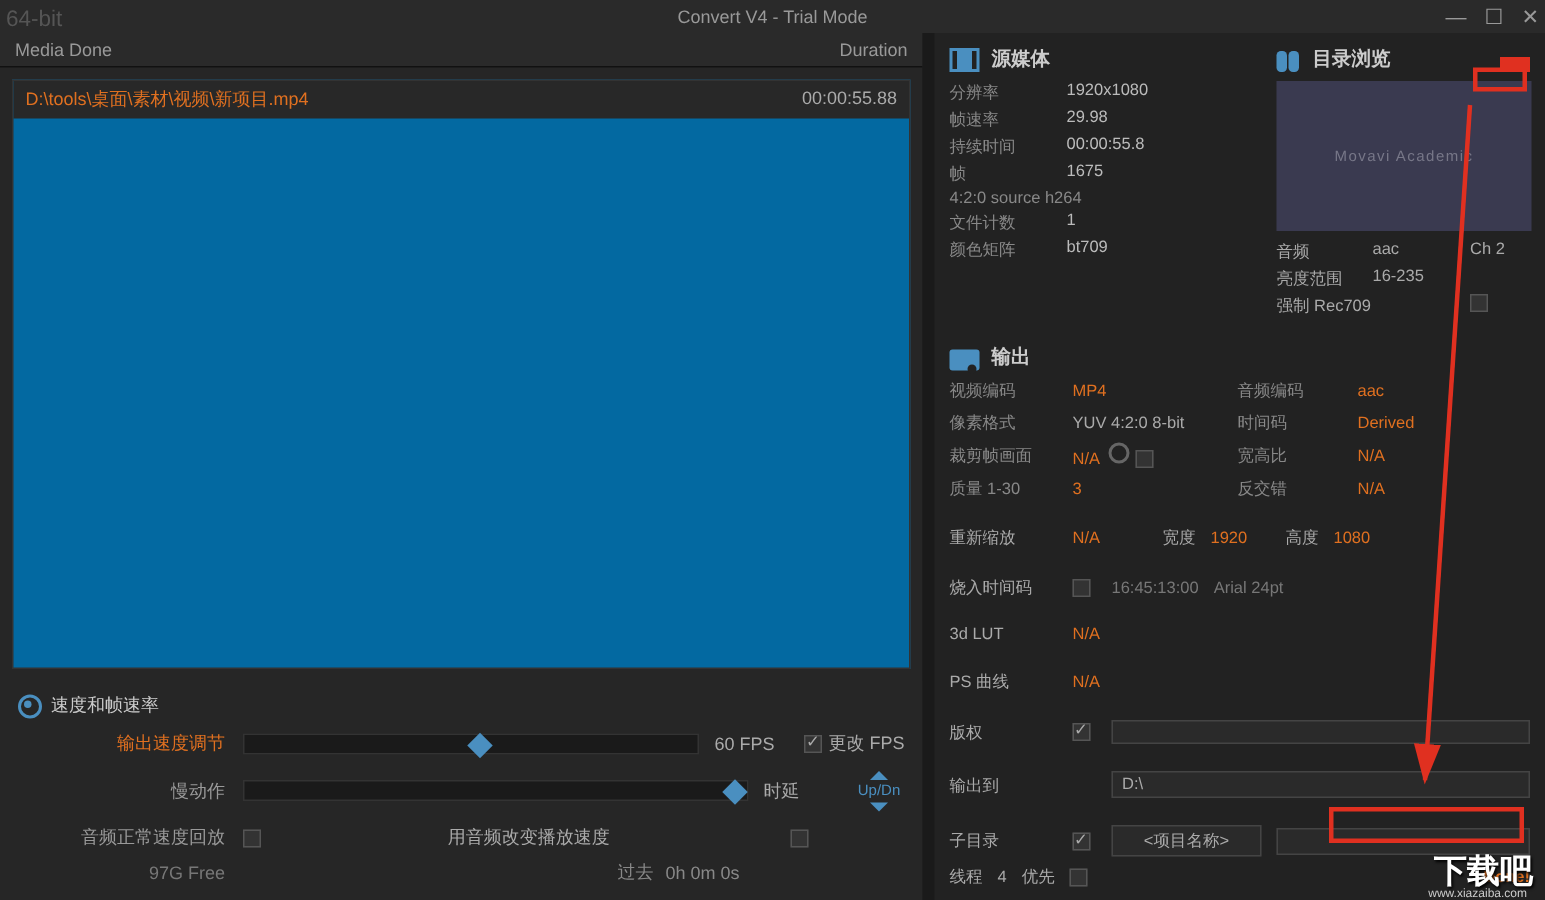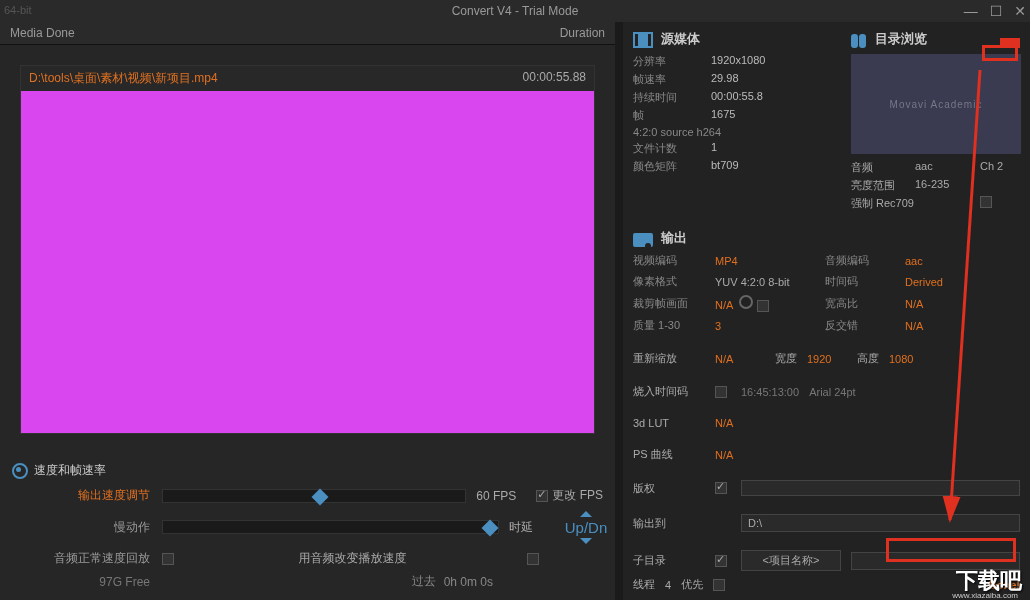--- a/index.html
+++ b/index.html
@@ -1,46 +1,46 @@
 <!DOCTYPE html>
 <html><head>
 <meta charset="utf-8">
 <style>
 * { margin: 0; padding: 0; box-sizing: border-box; font-family: "Microsoft YaHei", Arial, sans-serif; }
 body { background: #1a1a1a; width: 1030px; height: 600px; overflow: hidden; color: #aaa; font-size: 12px; position: relative; }
 .titlebar { height: 22px; background: #2a2a2a; display: flex; align-items: center; position: relative; }
 .titlebar-text { position: absolute; left: 50%; transform: translateX(-50%); color: #999; font-size: 12px; }
-.bit-badge { position: absolute; left: 4px; top: 4px; color: #555; font-size: 11px; }
+.bit-badge { position: absolute; left: 4px; top: 4px; color: #555; font-size: 15px; }
 .window-controls { position: absolute; right: 4px; display: flex; gap: 12px; align-items: center; }
 .window-controls span { color: #999; cursor: pointer; font-size: 14px; }
 .main { display: flex; height: 578px; }
 .left-panel { width: 615px; background: #262626; display: flex; flex-direction: column; }
 .clips-header { display: flex; padding: 4px 10px; background: #2a2a2a; border-bottom: 1px solid #111; }
 .clips-header .col1 { color: #999; flex: 1; }
 .clips-header .col2 { color: #999; width: 90px; text-align: right; }
-.clips-list { flex: 1; background: #d946ef; margin: 20px; border: 1px solid #333; }
+.clips-list { flex: 1; background: #0369a1; margin: 8px; border: 1px solid #333; }
 .clip-row { display: flex; padding: 4px 8px; background: #282828; }
 .clip-row .path { color: #e07020; flex: 1; }
 .clip-row .dur { width: 90px; text-align: right; color: #aaa; }
 .bottom-controls { padding: 8px 12px 4px 12px; background: #262626; }
 .speed-header { display: flex; align-items: center; gap: 6px; margin-bottom: 8px; }
 .speed-icon { width: 16px; height: 16px; border: 2px solid #4a8fc0; border-radius: 50%; position: relative; }
 .speed-icon::after { content: ''; position: absolute; width: 5px; height: 5px; background: #4a8fc0; border-radius: 50%; top: 2px; left: 2px; }
 .speed-row { display: flex; align-items: center; margin-bottom: 6px; }
 .speed-label { width: 150px; text-align: right; padding-right: 12px; color: #999; }
 .speed-slider { flex: 1; height: 14px; background: #1a1a1a; border: 1px solid #333; position: relative; margin-right: 10px; }
 .speed-slider .handle { position: absolute; width: 12px; height: 12px; background: #4a8fc0; transform: rotate(45deg); top: 1px; }
 .fps-val { color: #aaa; margin-right: 20px; }
 .checkbox { width: 12px; height: 12px; background: #333; border: 1px solid #555; display: inline-block; vertical-align: middle; margin-right: 4px; position: relative; }
 .checkbox.checked::after { content: '✓'; position: absolute; top: -3px; left: 0; color: #aaa; font-size: 11px; }
 .updn { width: 34px; height: 34px; display: flex; flex-direction: column; align-items: center; justify-content: center; }
 .updn-arrow { width: 0; height: 0; border-left: 6px solid transparent; border-right: 6px solid transparent; cursor: pointer; }
 .updn-arrow.up { border-bottom: 6px solid #4a8fc0; margin-bottom: 2px; }
 .updn-arrow.down { border-top: 6px solid #4a8fc0; margin-top: 2px; }
-.updn-label { font-size: 15px; color: #4a8fc0; }
+.updn-label { font-size: 10px; color: #4a8fc0; }
 .divider { width: 8px; background: #1a1a1a; }
 .right-panel { flex: 1; background: #222; padding: 8px 10px; overflow: hidden; }
 .section-header { display: flex; align-items: flex-end; gap: 8px; margin-bottom: 6px; }
 .section-title { color: #ccc; font-size: 13px; font-weight: bold; }
 .source-icon { width: 20px; height: 16px; background: #4a8fc0; position: relative; }
 .source-icon::before { content: ''; position: absolute; left: 2px; top: 2px; width: 3px; height: 12px; background: #222; }
 .source-icon::after { content: ''; position: absolute; right: 2px; top: 2px; width: 3px; height: 12px; background: #222; }
 .output-icon { width: 20px; height: 14px; background: #4a8fc0; border-radius: 2px; position: relative; }
 .output-icon::after { content: ''; position: absolute; width: 6px; height: 6px; background: #222; border-radius: 50%; bottom: -2px; right: 2px; }
 .binoculars-icon { width: 16px; height: 14px; display: flex; gap: 1px; }

